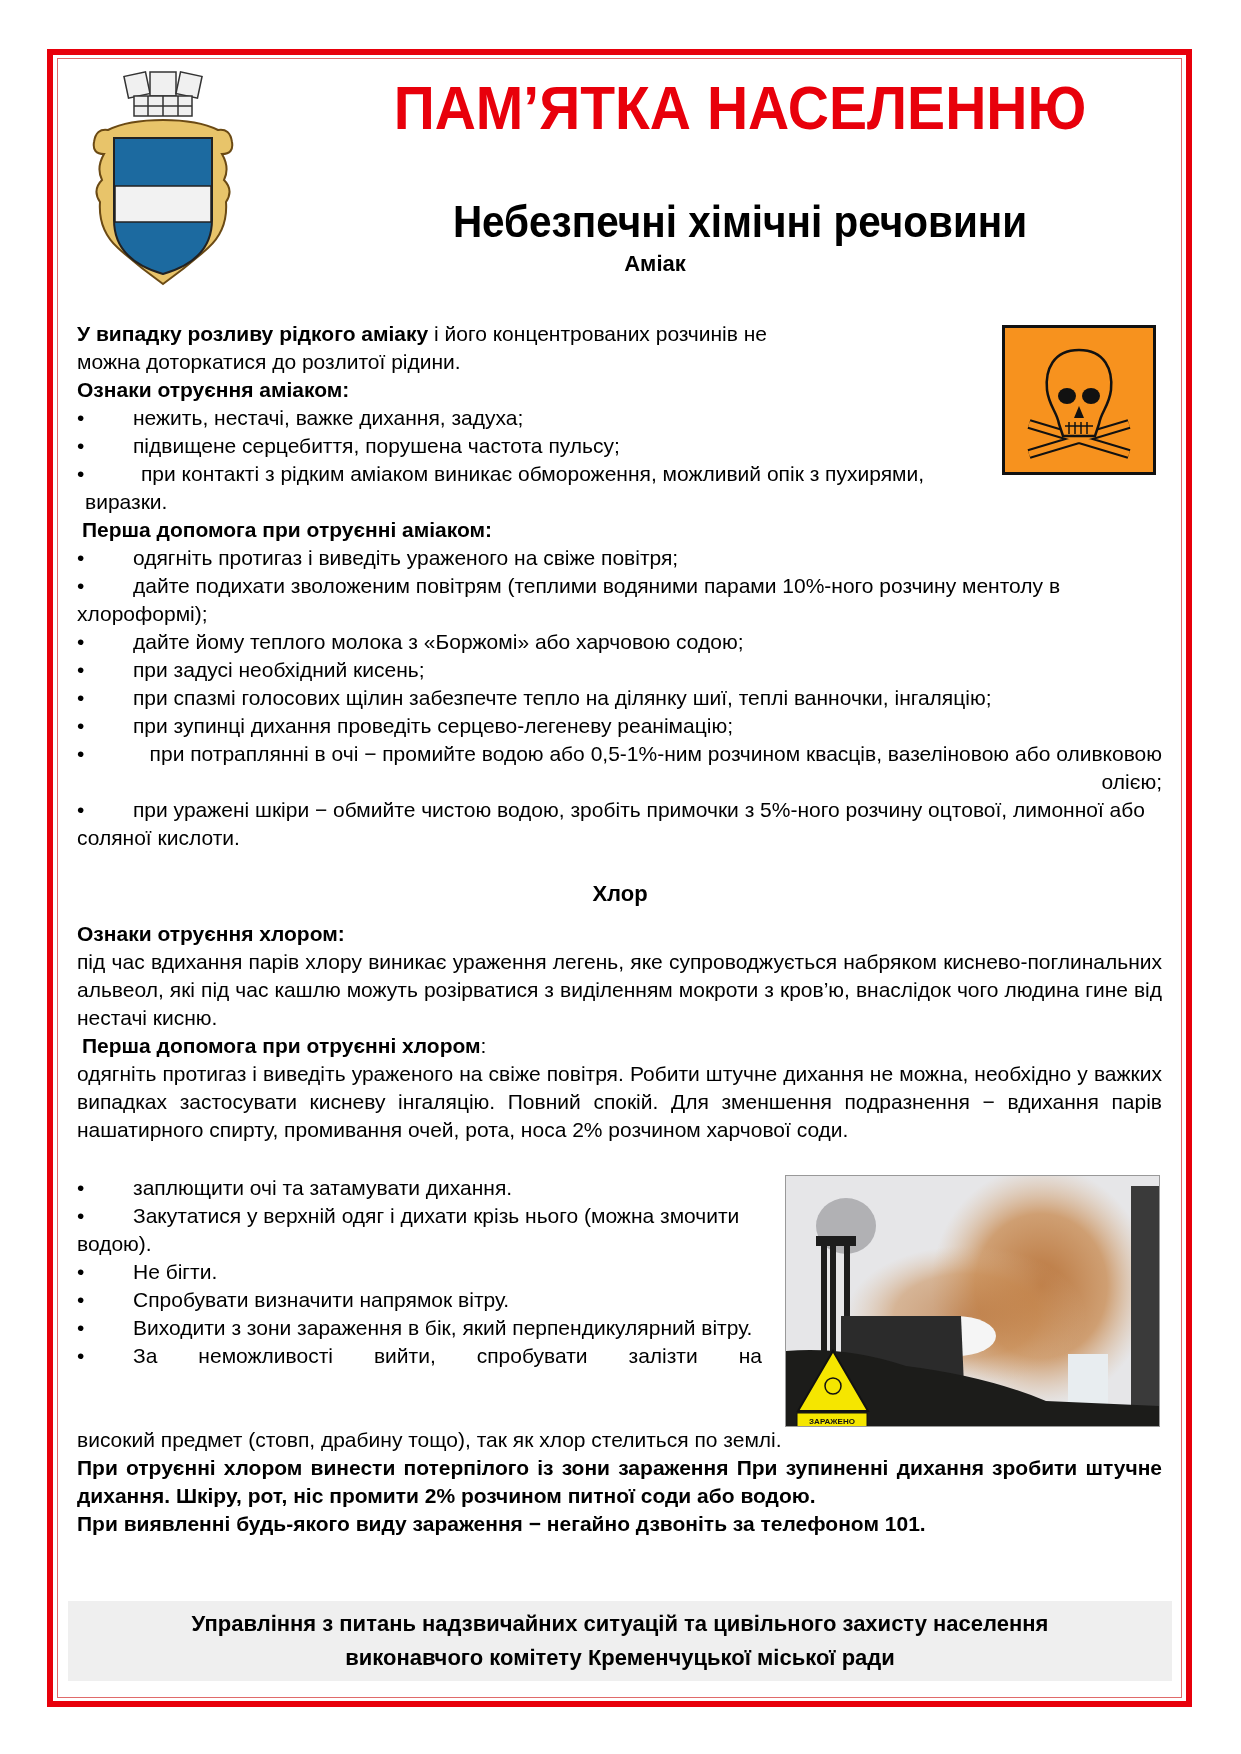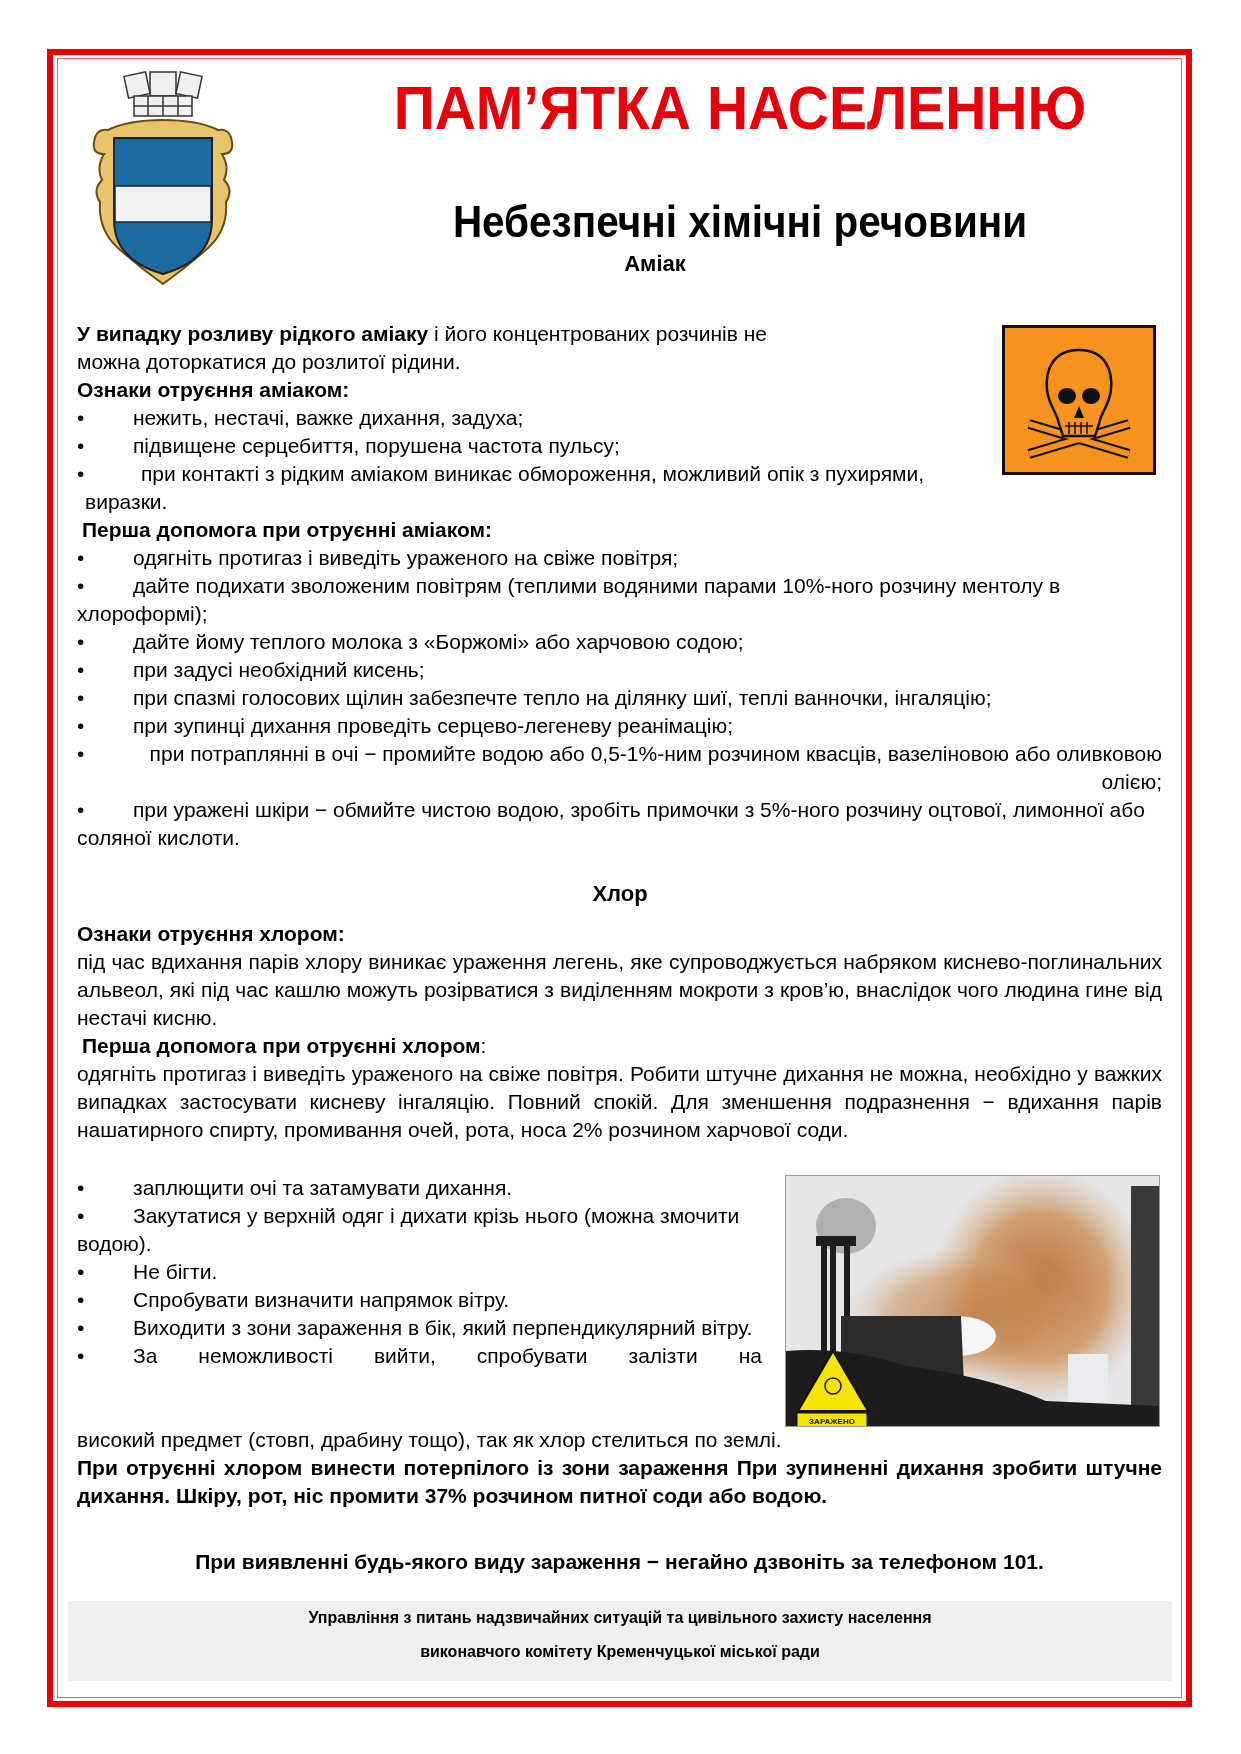--- a/index.html
+++ b/index.html
@@ -47,22 +47,22 @@
 
   .photo {
     position: absolute; left: 785px; top: 1175px; width: 375px; height: 252px;
     border: 1px solid #999; overflow: hidden;
   }
 
   .justify { text-align: justify; }
 
   .footer-box {
     position: absolute; left: 68px; top: 1601px; width: 1104px; height: 80px;
-    background: #efefef; text-align: center; font-weight: bold; font-size: 16px; line-height: 34px;
-    padding-top: 0;
+    background: #efefef; text-align: center; font-weight: bold; font-size: 22px; line-height: 34px;
+    padding-top: 6px;
   }
 </style>
 </head>
 <body>
 
 <div class="frame-outer"></div>
 <div class="frame-inner"></div>
 
 <div class="coat">
   <svg width="170" height="220" viewBox="0 0 170 220">
@@ -233,20 +233,20 @@
 
     <polygon points="47,175 82,235 12,235" fill="#f5e600" stroke="#111" stroke-width="2"></polygon>
     <circle cx="47" cy="210" r="8" fill="none" stroke="#111" stroke-width="1.5"></circle>
     <rect x="11" y="237" width="70" height="14" fill="#f5e600" stroke="#111" stroke-width="1"></rect>
     <text x="46" y="248" font-family="Liberation Sans, sans-serif" font-size="8" font-weight="bold" text-anchor="middle" fill="#111">ЗАРАЖЕНО</text>
   </svg>
 </div>
 
 <div class="content" style="top:1426px;">
   <p>високий предмет (стовп, драбину тощо), так як хлор стелиться по землі.</p>
-  <p class="b justify">При отруєнні хлором винести потерпілого із зони зараження При зупиненні дихання зробити штучне дихання. Шкіру, рот, ніс промити 37% розчином питної соди або водою.</p>
-  <p class="b" style="text-align:center;margin-top:38px;">При виявленні будь-якого виду зараження − негайно дзвоніть за телефоном 101.</p>
+  <p class="b justify">При отруєнні хлором винести потерпілого із зони зараження При зупиненні дихання зробити штучне дихання. Шкіру, рот, ніс промити 2% розчином питної соди або водою.</p>
+  <p class="b" style="text-align:left;">При виявленні будь-якого виду зараження − негайно дзвоніть за телефоном 101.</p>
 </div>
 
 <div class="footer-box">
   <div>Управління з питань надзвичайних ситуацій та цивільного захисту населення</div>
   <div>виконавчого комітету Кременчуцької міської ради</div>
 </div>
 
 </body></html>

